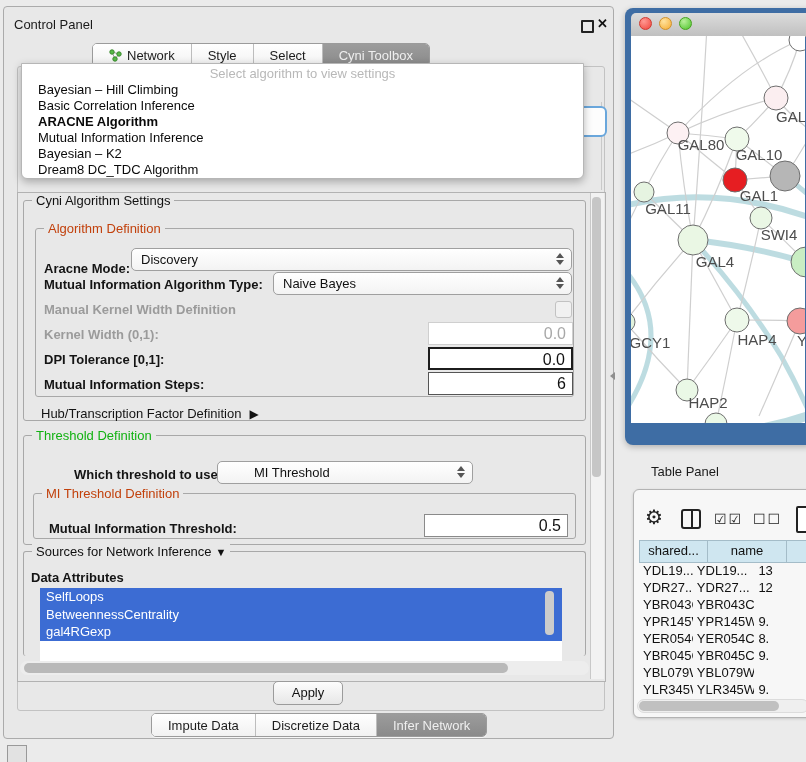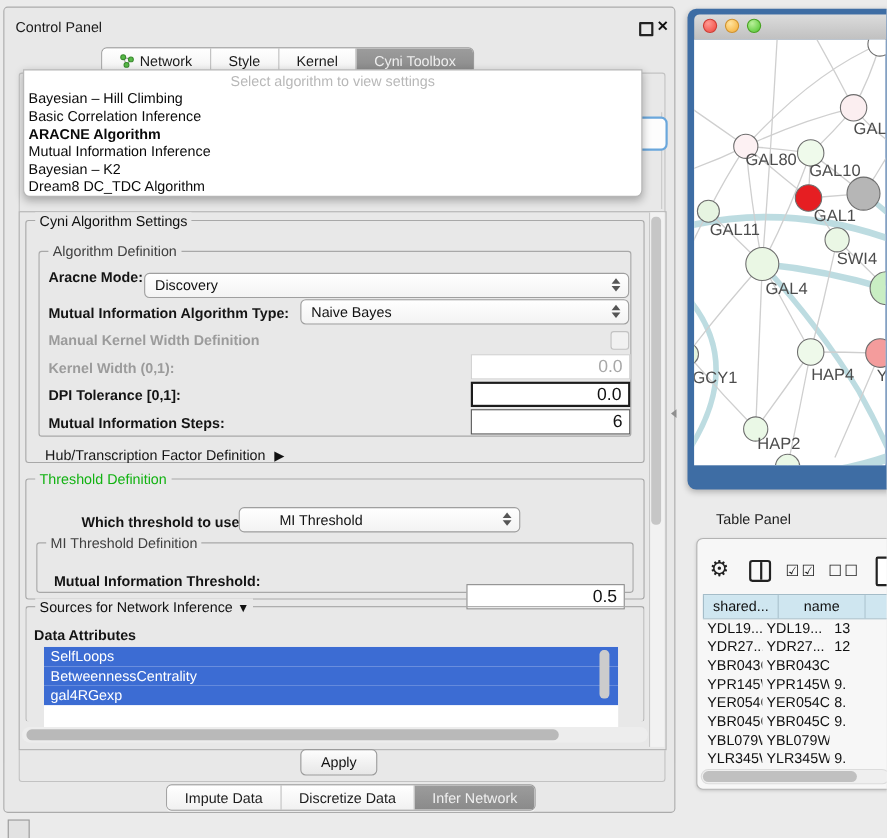--- a/index.html
+++ b/index.html
@@ -25,33 +25,33 @@
 
   
   .tabpane{position:absolute;left:13px;top:59px;width:586px;height:643px;border:1px solid #c2c2c2;
            border-radius:3px;}
 
   
   .popup{position:absolute;left:17px;top:56px;width:563px;height:116px;background:#fff;
          border:1px solid #b6b6b6;border-radius:0 0 6px 6px;z-index:30;
          box-shadow:0 3px 8px rgba(0,0,0,.28);padding-top:2px;box-sizing:border-box;}
   .pprompt{font-size:13px;color:#b8b8b8;text-align:center;height:16px;line-height:16px;}
-  .pitem{font-size:13px;color:#0a0a0a;height:16px;line-height:16px;padding-left:4px;}
+  .pitem{font-size:13px;color:#0a0a0a;height:16px;line-height:16px;padding-left:16px;}
   .pitem.bold{font-weight:bold;}
   .combo-frag{position:absolute;left:573px;top:99px;width:26px;height:27px;border:2px solid #6aa7dc;
               border-radius:6px;background:#fdfdfd;z-index:5;}
   .frag-line{position:absolute;left:597px;top:95px;width:1px;height:88px;background:#c9c9c9;z-index:4;}
 
   
   .scrollpane{position:absolute;left:13px;top:185px;width:587px;height:488px;border:1px solid #b2b2b2;
               background:#e8e8e8;}
   .group{position:absolute;border:1px solid #a8a8a8;border-radius:3px;}
   .legend{position:absolute;top:-8px;left:8px;background:#e8e8e8;padding:0 4px;font-size:13px;color:#111;
           white-space:nowrap;}
-  .legend.blue{color:#404040;}
+  .legend.blue{color:#c2410c;}
   .legend.green{color:#12b212;}
 
   .lbl{position:absolute;font-size:13px;font-weight:bold;color:#141414;white-space:nowrap;}
   .lbl.dis{color:#9b9b9b;}
   .combo{position:absolute;height:23px;background:linear-gradient(#ffffff,#f3f3f3);border:1px solid #9f9f9f;
          border-radius:5px;box-sizing:border-box;font-size:13px;color:#111;line-height:21px;padding-left:9px;}
   .combo .arrows{position:absolute;right:7px;top:4px;display:flex;flex-direction:column;gap:2px;}
   .combo .arrows i{width:0;height:0;border-left:4px solid transparent;border-right:4px solid transparent;display:block;}
   .combo .arrows i.up{border-bottom:5px solid #555;}
   .combo .arrows i.dn{border-top:5px solid #555;}
@@ -133,21 +133,21 @@
               <circle cx="10" cy="5" r="2.2" fill="#57b947" stroke="#3a8b2e"></circle>
               <circle cx="6" cy="10" r="2.2" fill="#57b947" stroke="#3a8b2e"></circle>
             </svg>
           </span>
           <span>Network</span>
         </div>
         <div class="seg">
           <span>Style</span>
         </div>
         <div class="seg">
-          <span>Kernel</span>
+          <span>Select</span>
         </div>
         <div class="seg sel">
           <span>Cyni Toolbox</span>
         </div>
       </div>
 
     <div class="tabpane"></div>
 
     <div class="combo-frag"></div>
     <div class="frag-line"></div>
@@ -167,21 +167,21 @@
     <div class="scrollpane"></div>
 
     <div class="group" style="left:19px;top:193px;width:561px;height:219px;">
       <span class="legend">Cyni Algorithm Settings</span>
     </div>
 
     <div class="group" style="left:31px;top:221px;width:537px;height:167px;">
       <span class="legend blue">Algorithm Definition</span>
     </div>
 
-    <div class="lbl" style="left:40px;top:237px;">Aracne Mode:</div>
+    <div class="lbl" style="left:40px;top:254px;">Aracne Mode:</div>
     <div class="combo" style="left:127px;top:241px;width:441px;">
       <span>Discovery</span>
       <span class="arrows">
           <i class="up"></i>
           <i class="dn"></i>
         </span>
     </div>
 
     <div class="lbl" style="left:40px;top:270px;">Mutual Information Algorithm Type:</div>
     <div class="combo" style="left:269px;top:265px;width:299px;">
@@ -218,21 +218,21 @@
       <span class="arrows">
           <i class="up"></i>
           <i class="dn"></i>
         </span>
     </div>
 
     <div class="group" style="left:29px;top:486px;width:541px;height:44px;">
       <span class="legend blue">MI Threshold Definition</span>
     </div>
     <div class="lbl" style="left:45px;top:514px;">Mutual Information Threshold:</div>
-    <div class="field" style="left:420px;top:507px;width:144px;border:1px solid #8a8a8a;margin-top:17px;">0.5</div>
+    <div class="field" style="left:420px;top:507px;width:144px;border:1px solid #8a8a8a;">0.5</div>
 
     <div class="group" style="left:19px;top:544px;width:561px;height:104px;border-bottom:none;">
       <span class="legend"><span>Sources for Network Inference</span><span class="tri-down">▼</span></span>
     </div>
     <div class="lbl" style="left:27px;top:563px;">Data Attributes</div>
     <div class="attrlist" id="attr-list">
         <div class="attr-item">SelfLoops</div>
         <div class="attr-item">BetweennessCentrality</div>
         <div class="attr-item">gal4RGexp</div>
       </div>

